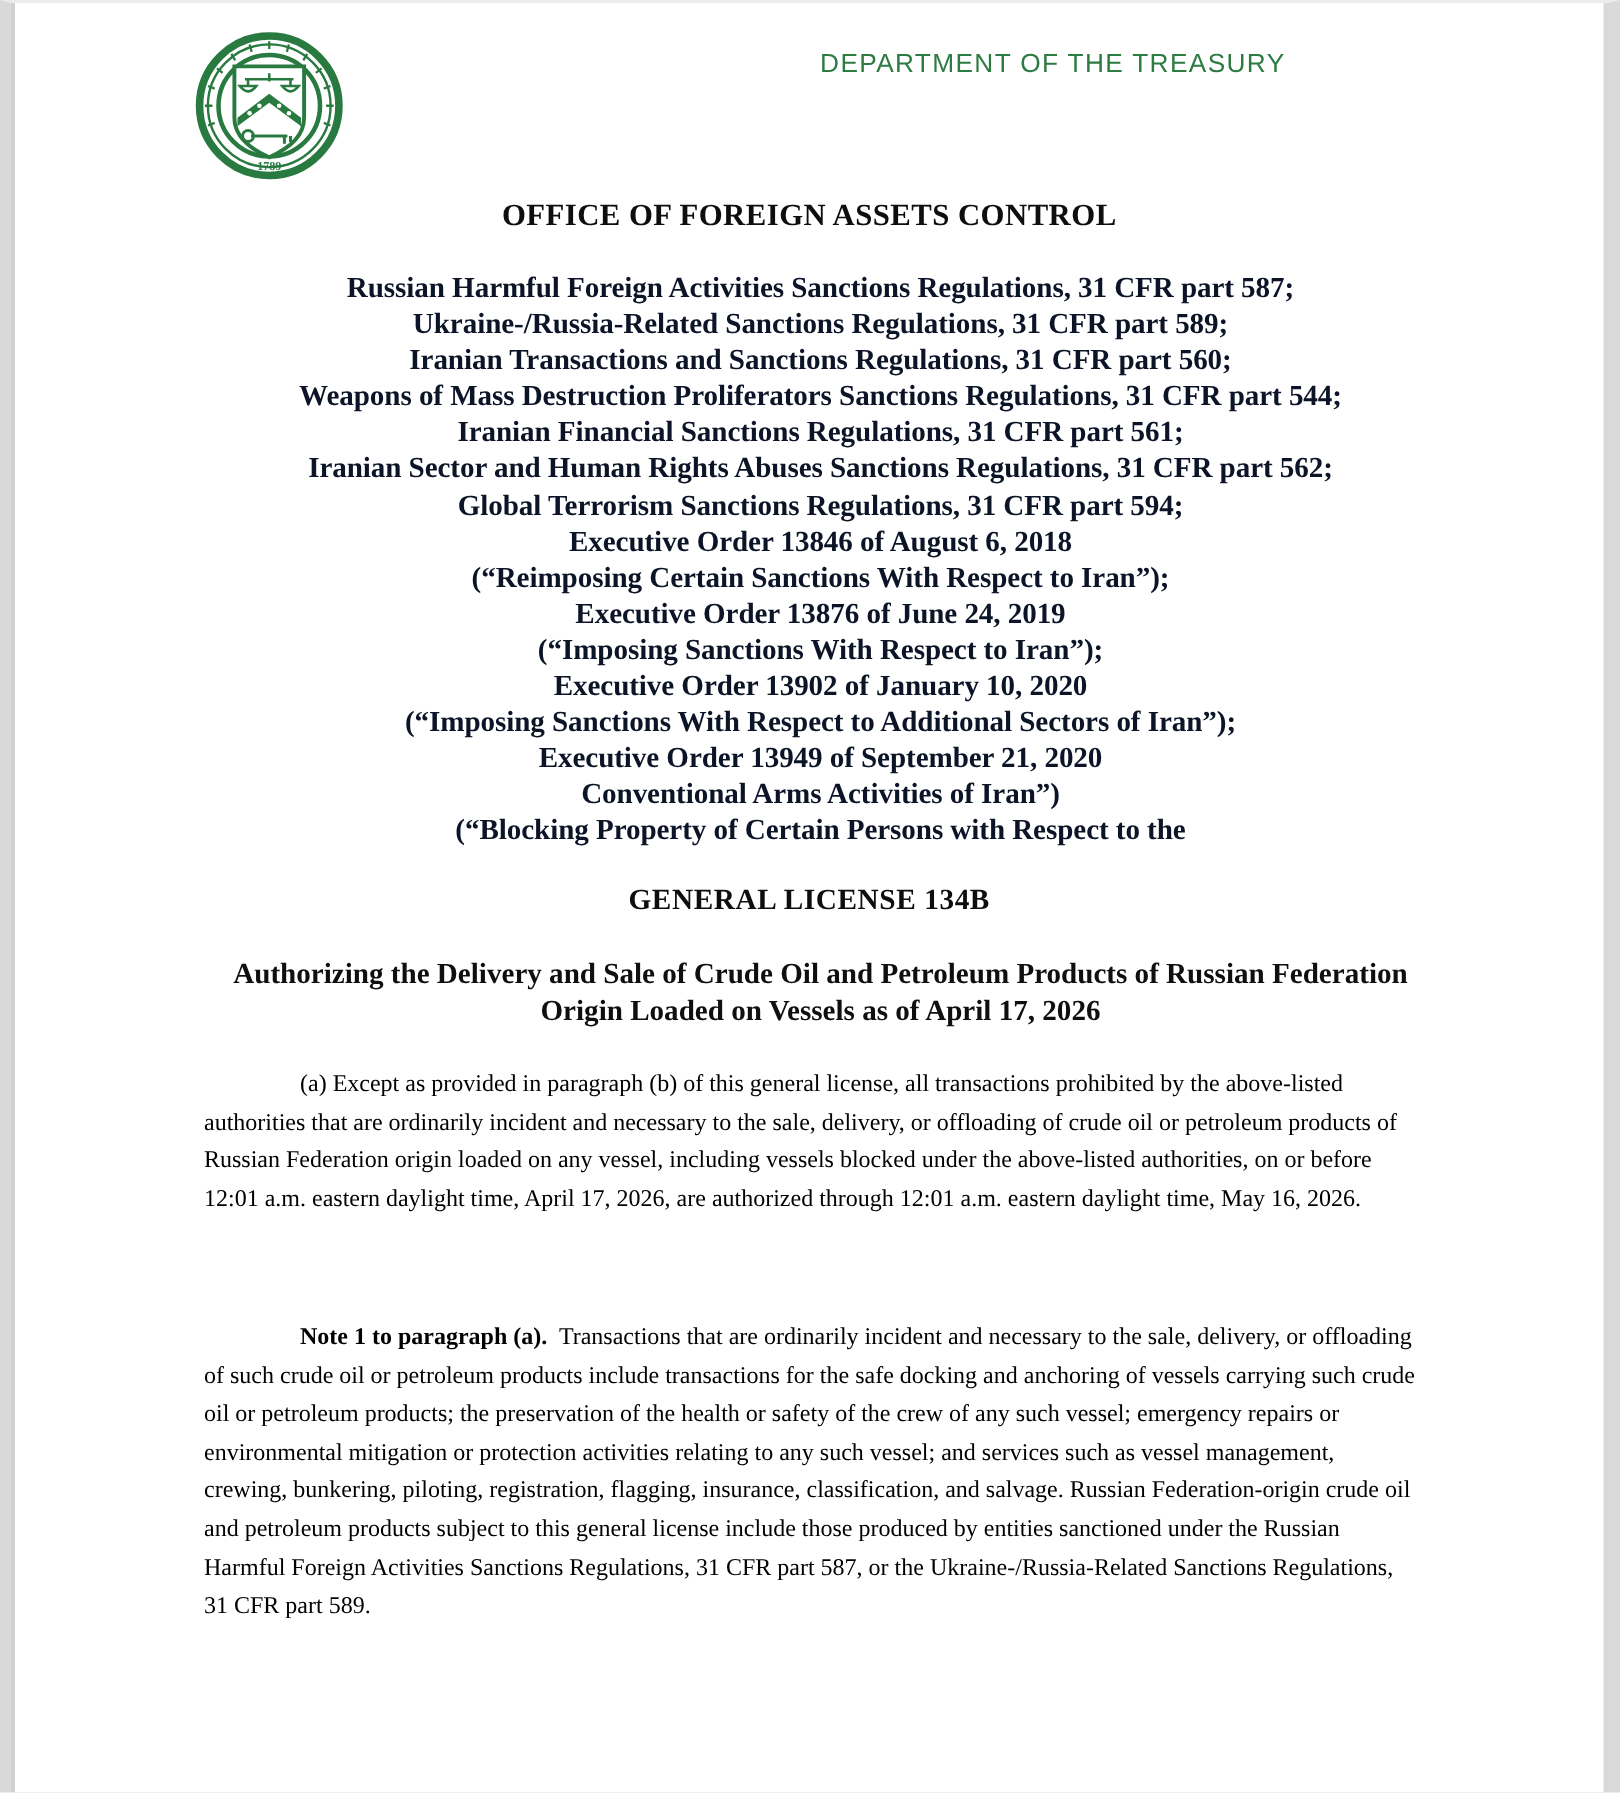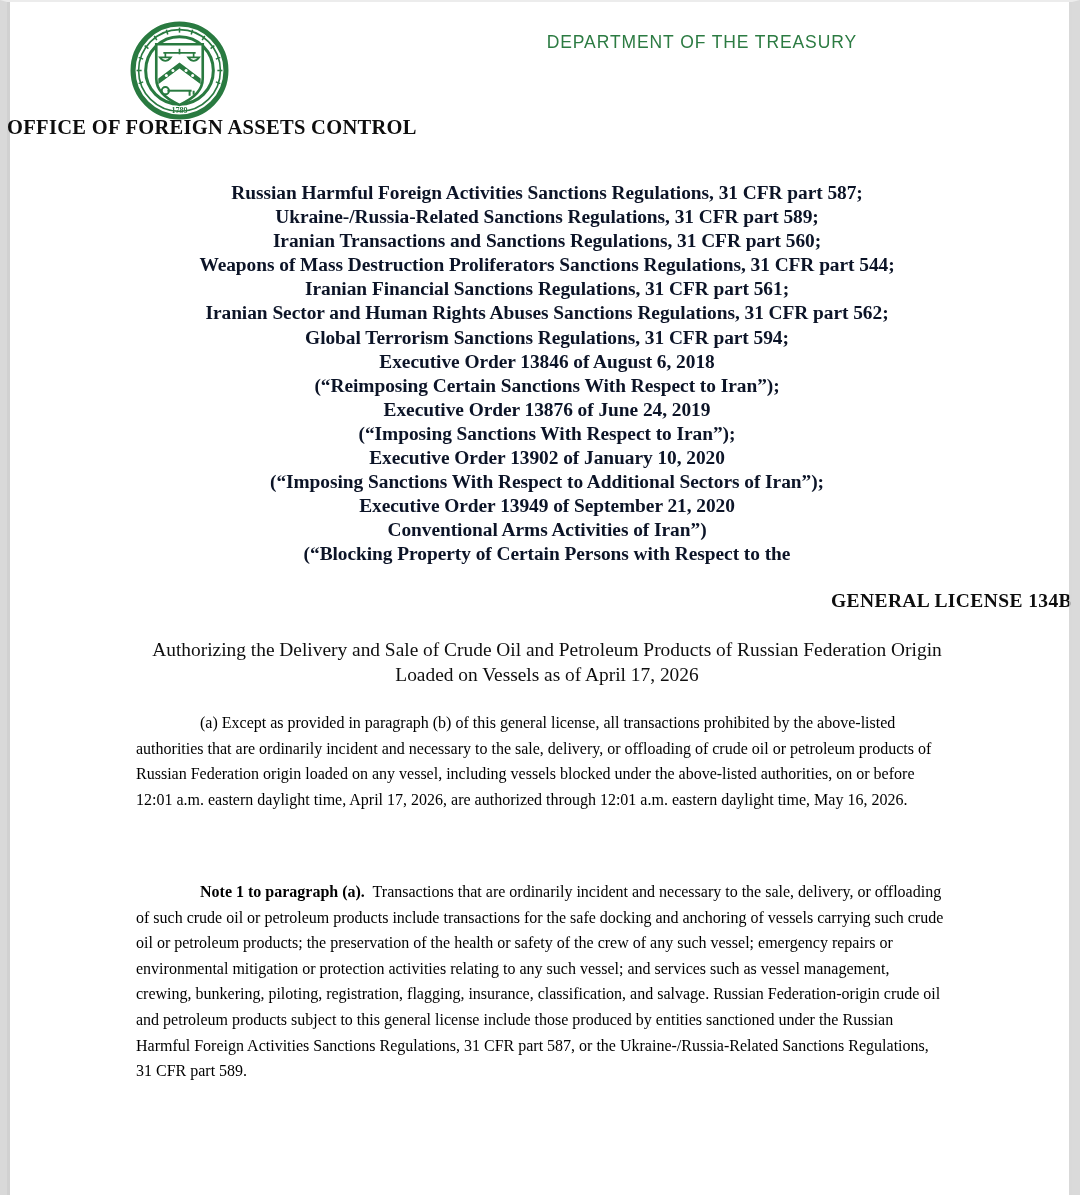--- a/index.html
+++ b/index.html
@@ -89,22 +89,23 @@
     letter-spacing: 1.0px;
     line-height: 16px;
     margin-top: 2px;
     color: #39834e;
   }
 
   
   .office-title {
     position: absolute;
     left: 0;
-    top: 114px;
-    width: 100%;
+    top: 131px;
+    width: 100%;
+    text-align: center;
     font-size: 20.5px;
     font-weight: bold;
     letter-spacing: .3px;
     color: #111;
   }
 
   .authority-list {
     position: absolute;
     left: 90px;
     top: 179px;
@@ -116,35 +117,35 @@
     color: #0f172a;
     letter-spacing: -0.05px;
   }
   .authority-list div { white-space: nowrap; }
 
   .gl-number {
     position: absolute;
     left: 0;
     top: 588px;
     width: 100%;
-    text-align: right;
+    text-align: center;
     font-size: 19.5px;
     font-weight: bold;
     letter-spacing: .4px;
     color: #111;
   }
 
   .subject {
     position: absolute;
     left: 140px;
     top: 636px;
     width: 800px;
     text-align: center;
     font-size: 19.4px;
-    font-weight: normal;
+    font-weight: bold;
     line-height: 24.5px;
     color: #121212;
   }
 
   
   .body-text {
     position: absolute;
     left: 129px;
     width: 812px;
     font-size: 16px;

